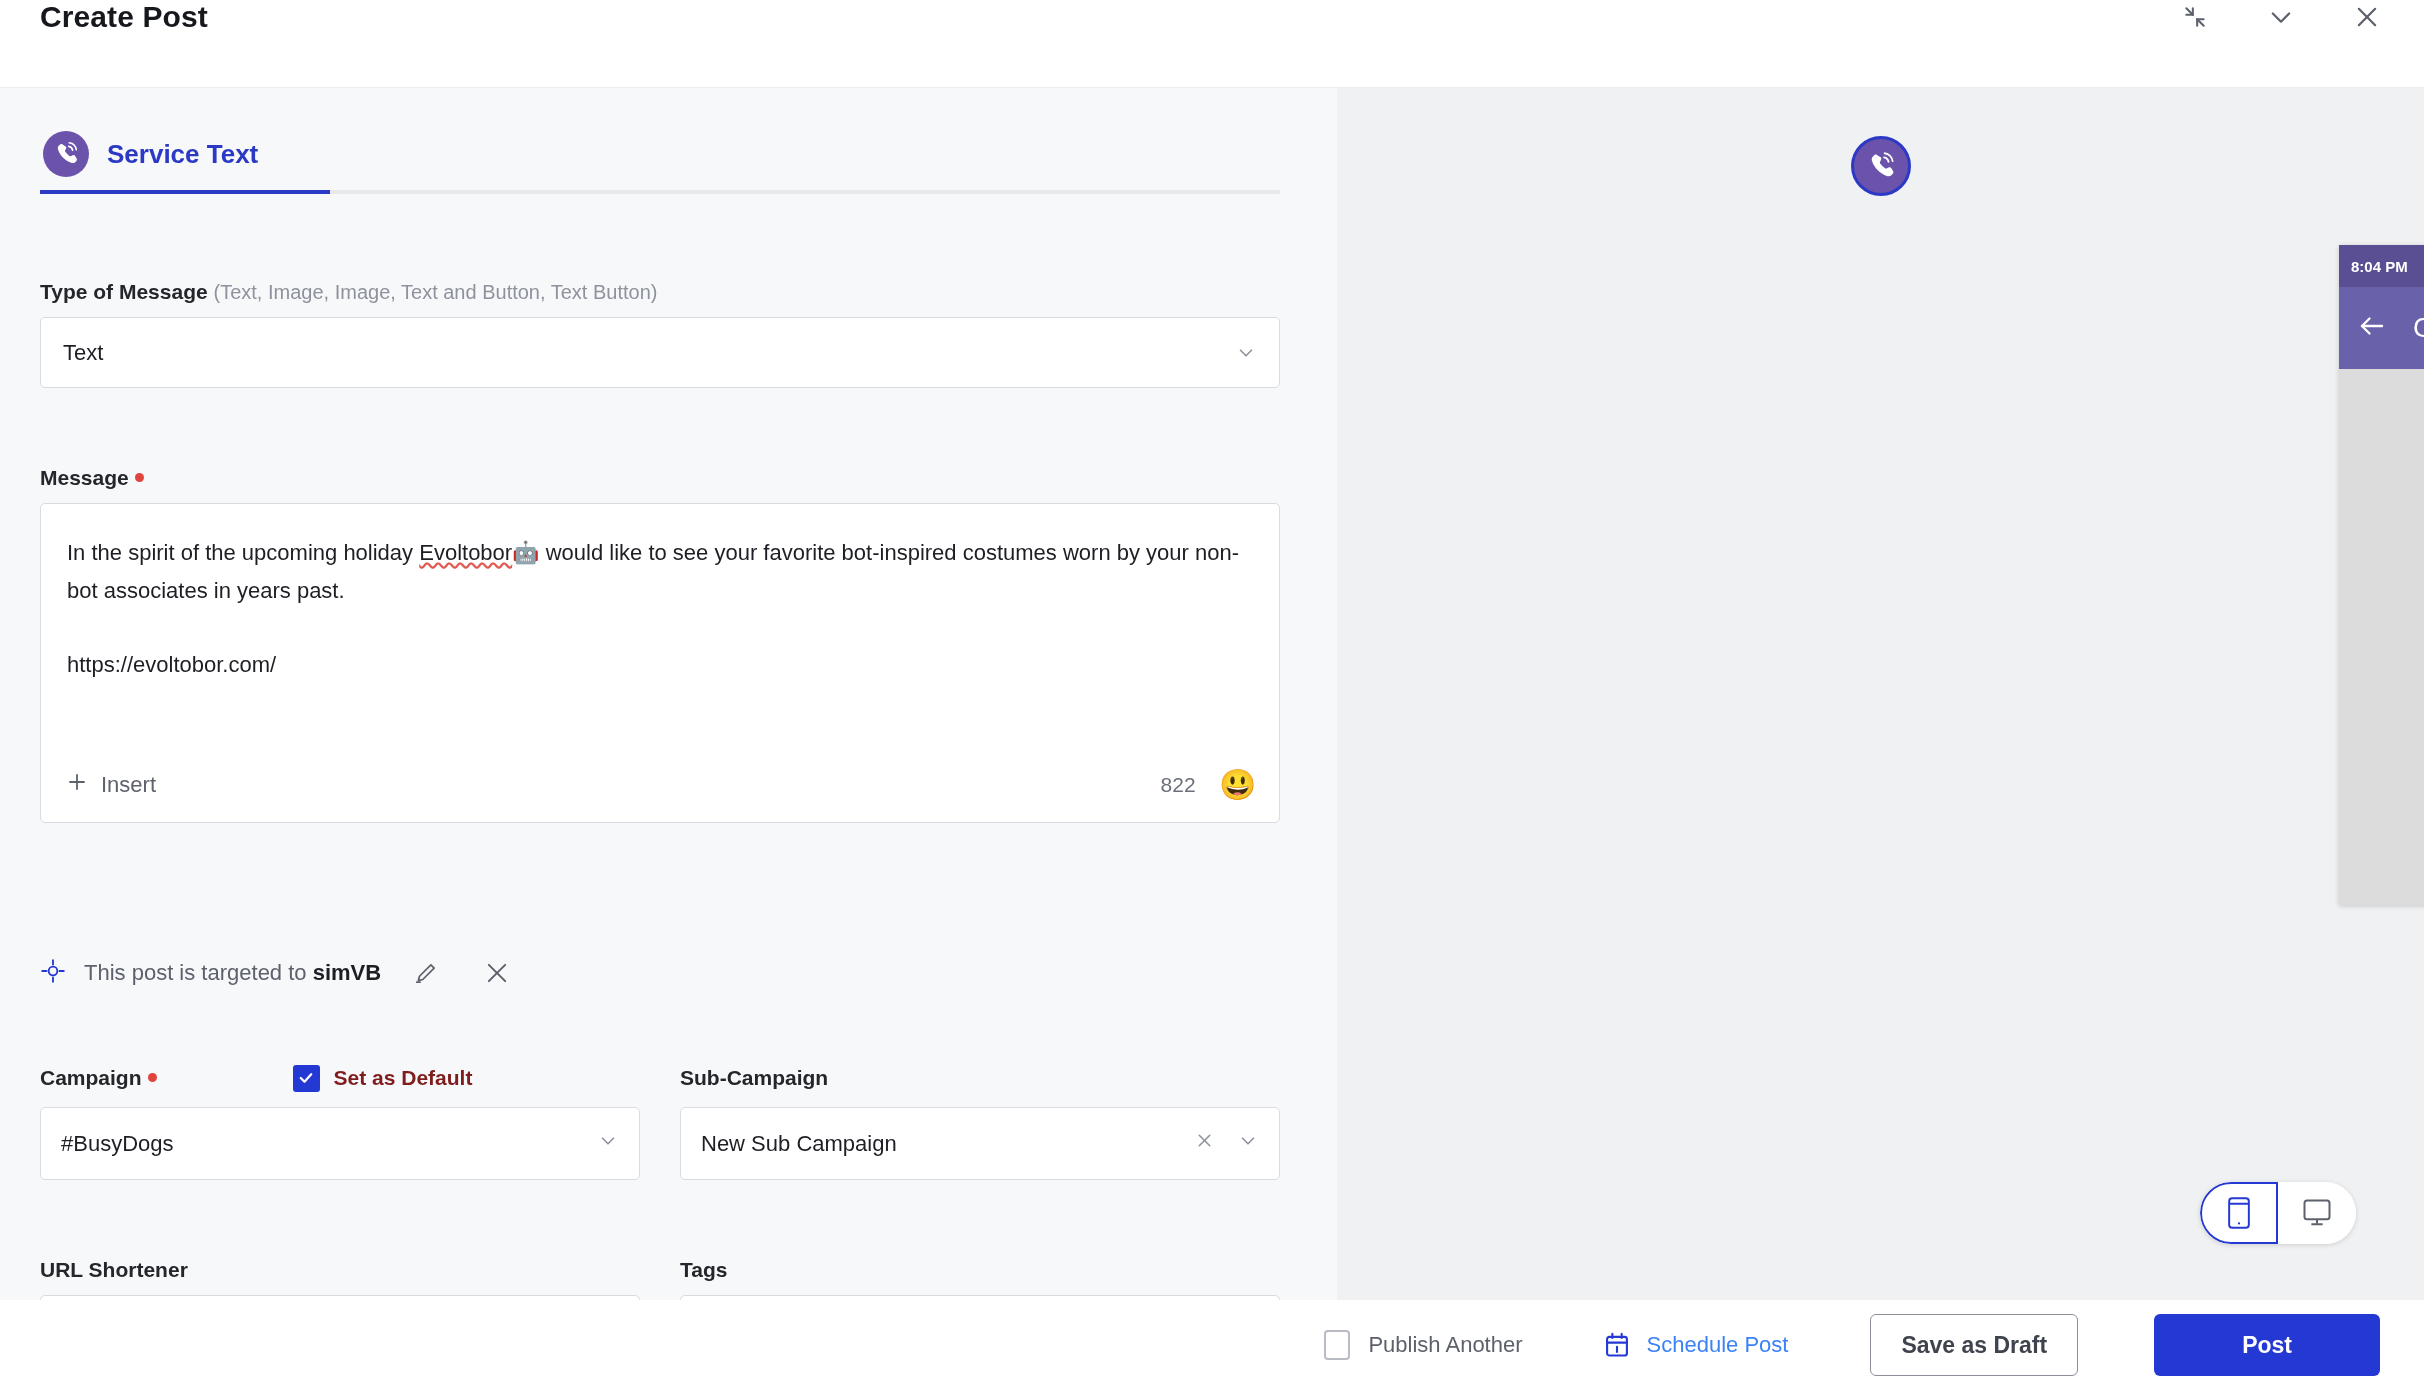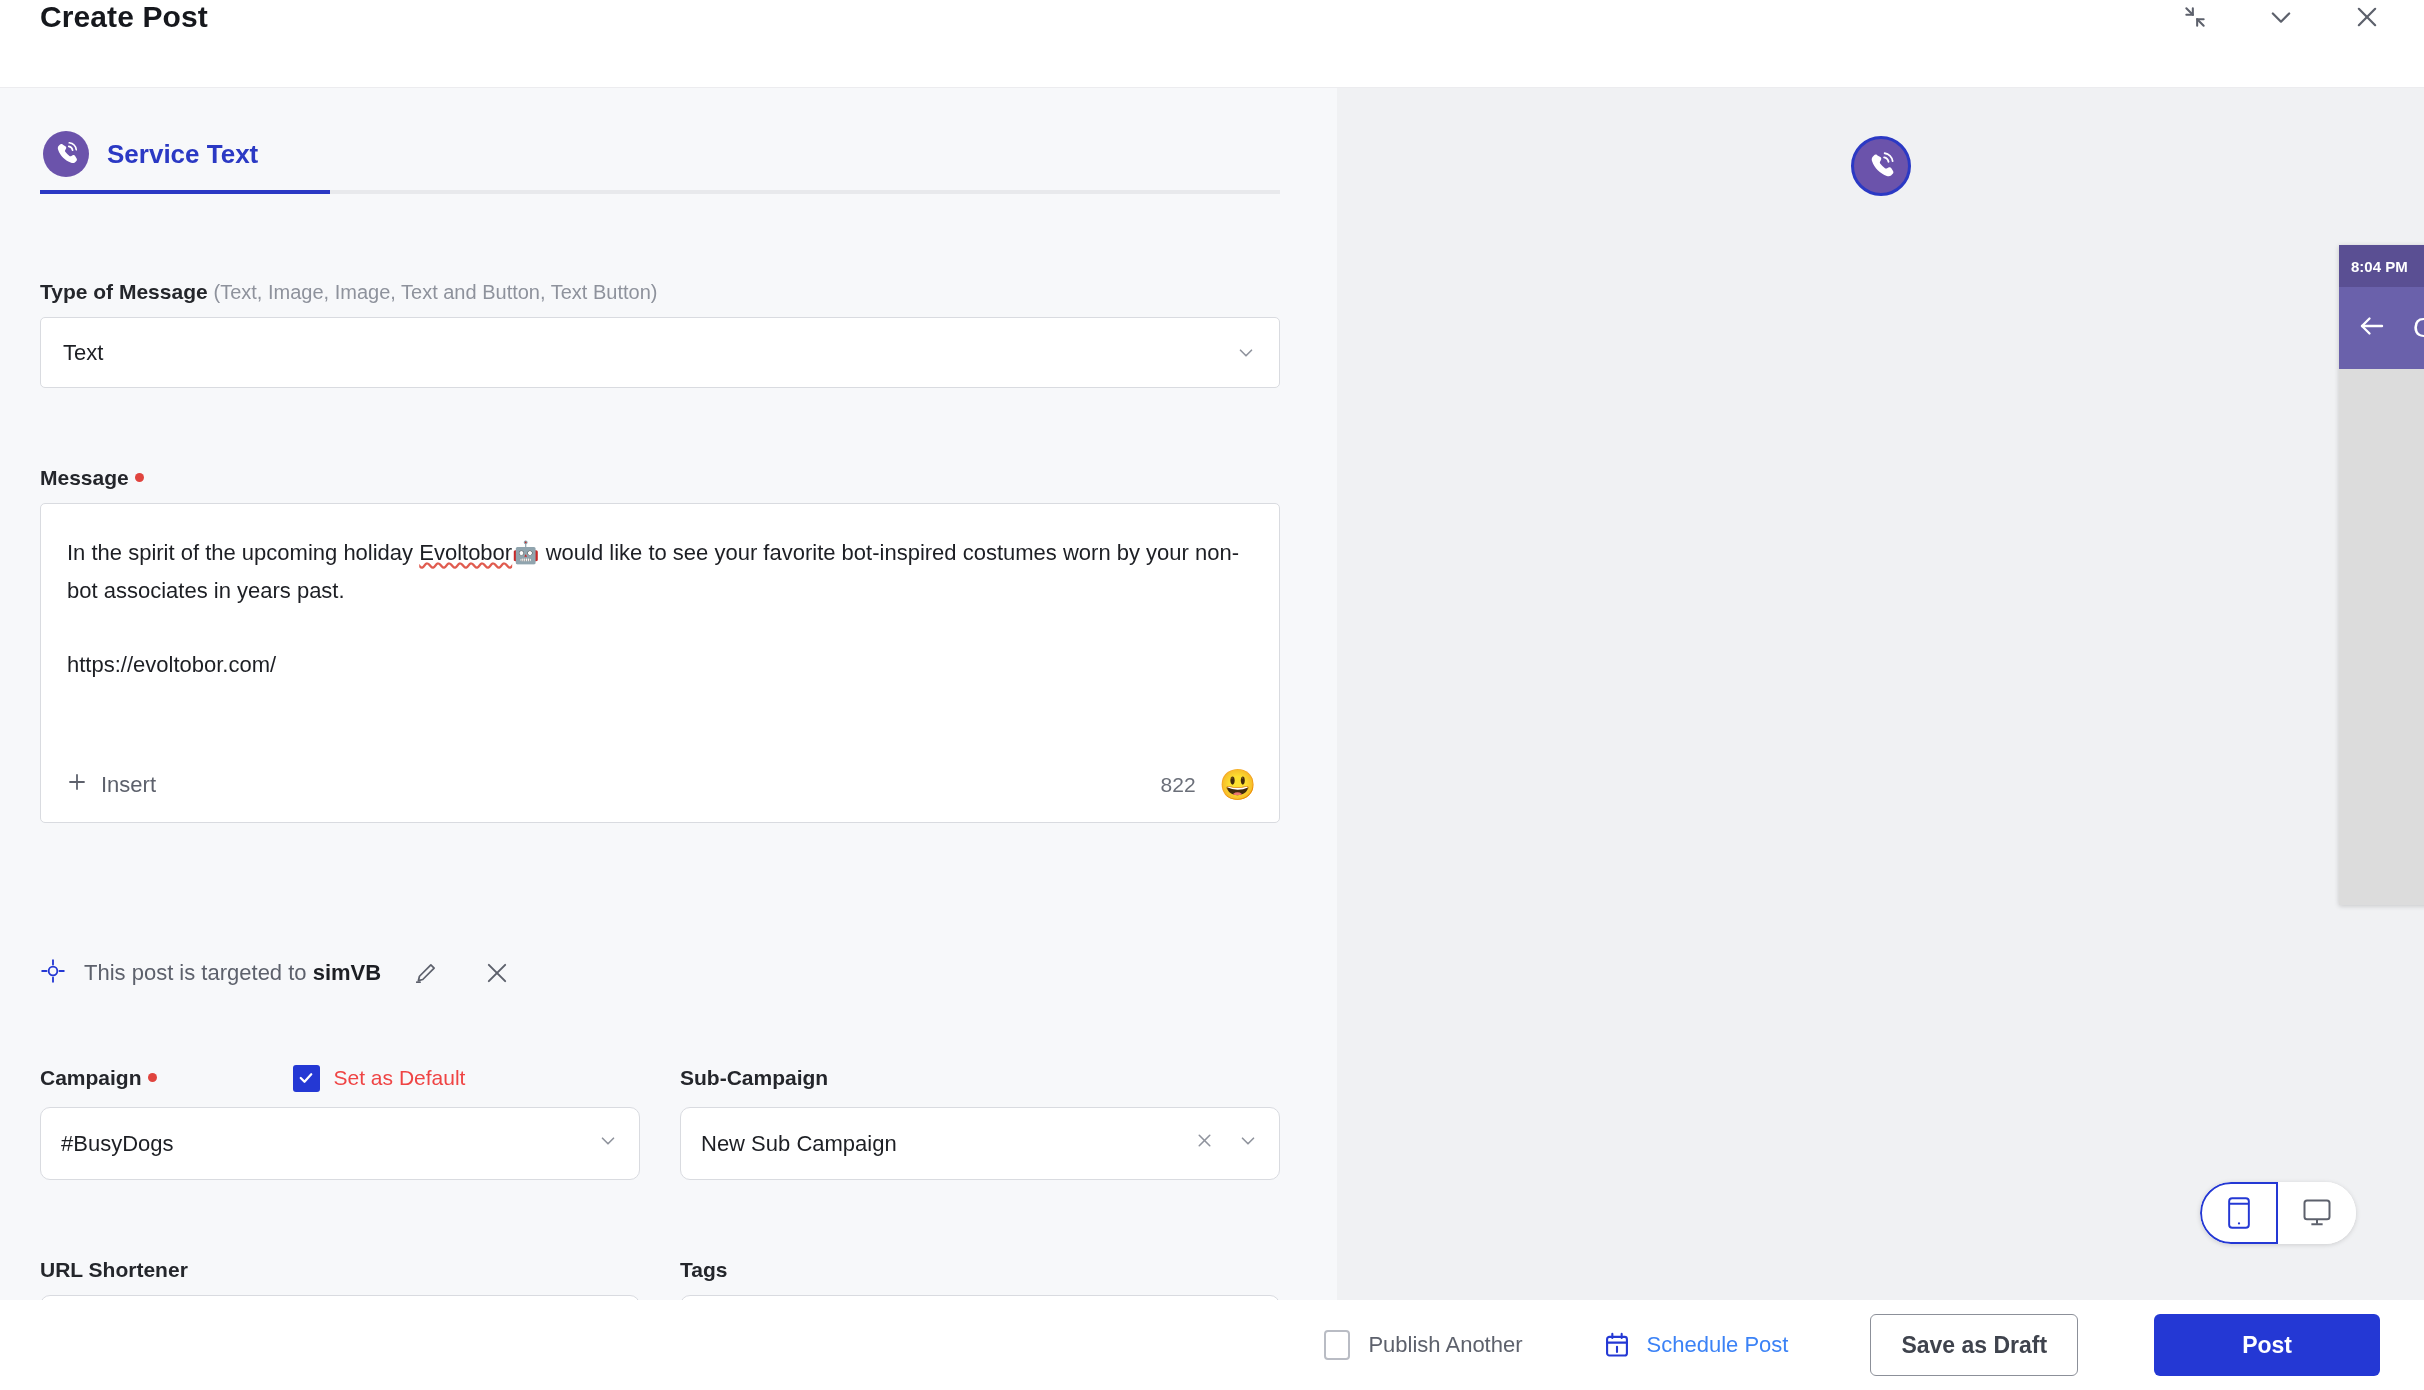--- a/index.html
+++ b/index.html
@@ -92,24 +92,24 @@
   
   .two-col { position: absolute; left: 40px; width: 1240px; display: flex; gap: 40px; }
   .col { width: 600px; }
   .col-head { display: flex; align-items: center; height: 32px; margin-bottom: 13px; }
   .col-head .lbl { font-size: 21px; color: #24262b; font-weight: bold; }
   .default-check { display: flex; align-items: center; gap: 14px; margin-left: 136px; cursor: pointer; }
   .cb {
     width: 27px; height: 27px; border-radius: 3px; background: #2438d4;
     display: flex; align-items: center; justify-content: center;
   }
-  .cb-label { font-size: 21px; color: #ef4444; }
+  .cb-label { font-size: 21px; color: #7f1d1d; font-weight: bold; }
   .sel-sm {
     width: 600px; height: 73px; background: #fff;
-    border: 1px solid #d9dbe0; border-radius: 10px;
+    border: 1px solid #d9dbe0; border-radius: 5px;
     display: flex; align-items: center; padding: 6px 20px;
     font-size: 22px; color: #1d1f24; cursor: pointer;
   }
   .sel-sm .val { flex: 1; }
   .sel-actions { display: flex; align-items: center; gap: 22px; color: #8f939d; }
 
   
   .preview-logo {
     position: absolute; left: 50%; transform: translateX(-50%); top: 48px;
     width: 60px; height: 60px; border-radius: 50%;

